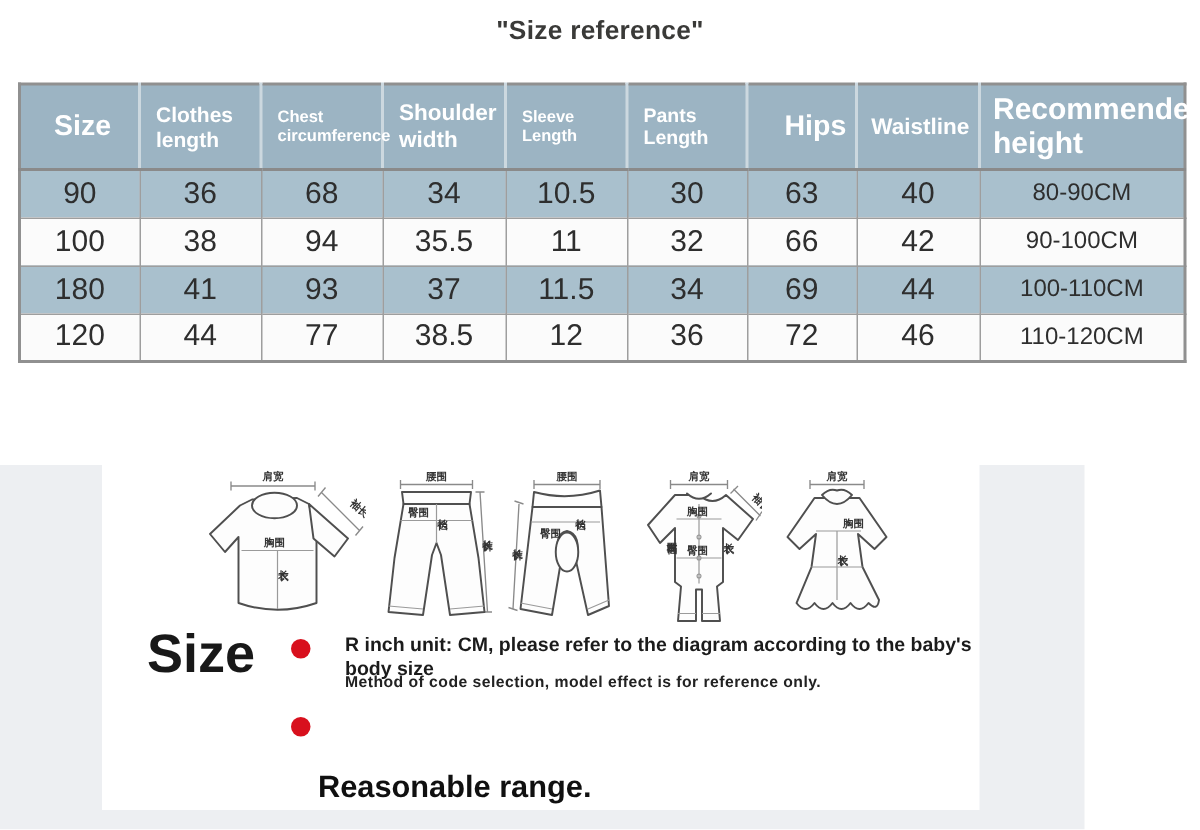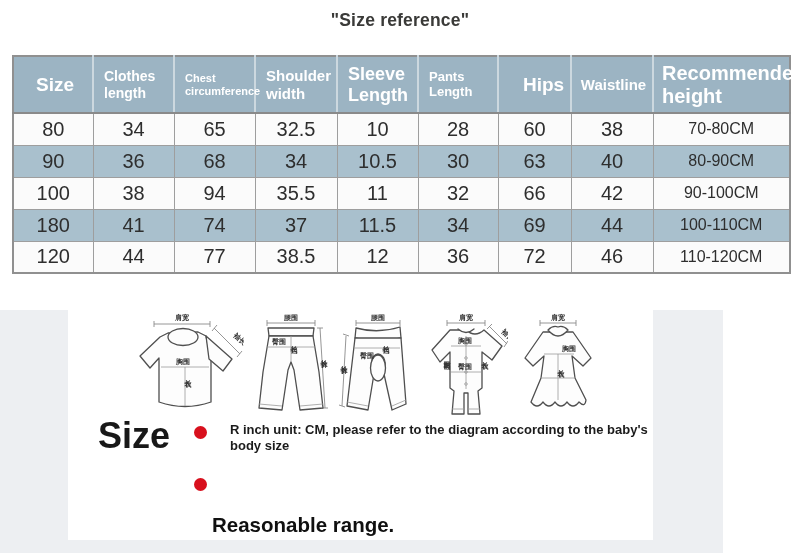--- a/index.html
+++ b/index.html
@@ -31,21 +31,21 @@
     height:32px;border:1px solid #9e9e9e;text-align:center;vertical-align:middle;
     font-size:20px;color:var(--ink);padding:0 2px;
   }
   .size-table tr.alt td{background:var(--alt-row-bg);}
   .size-table tr.plain td{background:var(--row-bg);}
   .size-table td:last-child{font-size:16px;}
   .size-table th:nth-child(1){font-size:19px;}
   .size-table th:nth-child(2){font-size:14px;}
   .size-table th:nth-child(3){font-size:11px;}
   .size-table th:nth-child(4){font-size:15px;}
-  .size-table th:nth-child(5){font-size:18px;}
+  .size-table th:nth-child(5){font-size:11px;}
   .size-table th:nth-child(6){font-size:13px;}
   .size-table th:nth-child(7){font-size:19px;padding-left:24px;}
   .size-table th:nth-child(8){font-size:15px;padding-left:7px;text-align:center;}
   .size-table th:nth-child(9){font-size:20px;padding-left:8px;}
   
   .gray-panel{position:absolute;left:0;top:310px;width:723px;height:243px;background:var(--gray-bg);}
   .white-card{position:absolute;left:68px;top:310px;width:585px;height:230px;background:#ffffff;}
   .diagrams-row{position:absolute;left:64px;top:2px;display:flex;gap:8px;align-items:flex-start;}
   .diagrams-row svg{display:block;}
   .garment{stroke:#4f4f4f;stroke-width:1.3;fill:#fdfdfd;stroke-linejoin:round;stroke-linecap:round;}
@@ -90,31 +90,20 @@
       <th>Chest circumference</th>
       <th>Shoulder width</th>
       <th>Sleeve Length</th>
       <th>Pants Length</th>
       <th>Hips</th>
       <th>Waistline</th>
       <th>Recommended height</th>
     </tr>
   </thead>
   <tbody>
-    <tr class="plain">
-      <td>80</td>
-      <td>34</td>
-      <td>65</td>
-      <td>32.5</td>
-      <td>10</td>
-      <td>28</td>
-      <td>60</td>
-      <td>38</td>
-      <td>70-80CM</td>
-    </tr>
     <tr class="alt">
       <td>90</td>
       <td>36</td>
       <td>68</td>
       <td>34</td>
       <td>10.5</td>
       <td>30</td>
       <td>63</td>
       <td>40</td>
       <td>80-90CM</td>
@@ -126,21 +115,21 @@
       <td>35.5</td>
       <td>11</td>
       <td>32</td>
       <td>66</td>
       <td>42</td>
       <td>90-100CM</td>
     </tr>
     <tr class="alt">
       <td>180</td>
       <td>41</td>
-      <td>74</td>
+      <td>93</td>
       <td>37</td>
       <td>11.5</td>
       <td>34</td>
       <td>69</td>
       <td>44</td>
       <td>100-110CM</td>
     </tr>
     <tr class="plain">
       <td>120</td>
       <td>44</td>
@@ -230,17 +219,18 @@
       <text class="dlabel vlabel" x="45" y="52">衣长</text>
     </svg>
   </div>
 
   <div class="tips-heading">
     <div>Size</div>
   </div>
 
   <div class="bullet-dot dot-1"></div>
   <div class="bullet-text b1">R inch unit: CM, please refer to the diagram according to the baby's body size</div>
+  <div class="bullet-text b1-sub">Method of code selection, model effect is for reference only.</div>
 
   <div class="bullet-dot dot-2"></div>
 
   <div class="tips-footer">Reasonable range.</div>
 </div>
 
 </body></html>

